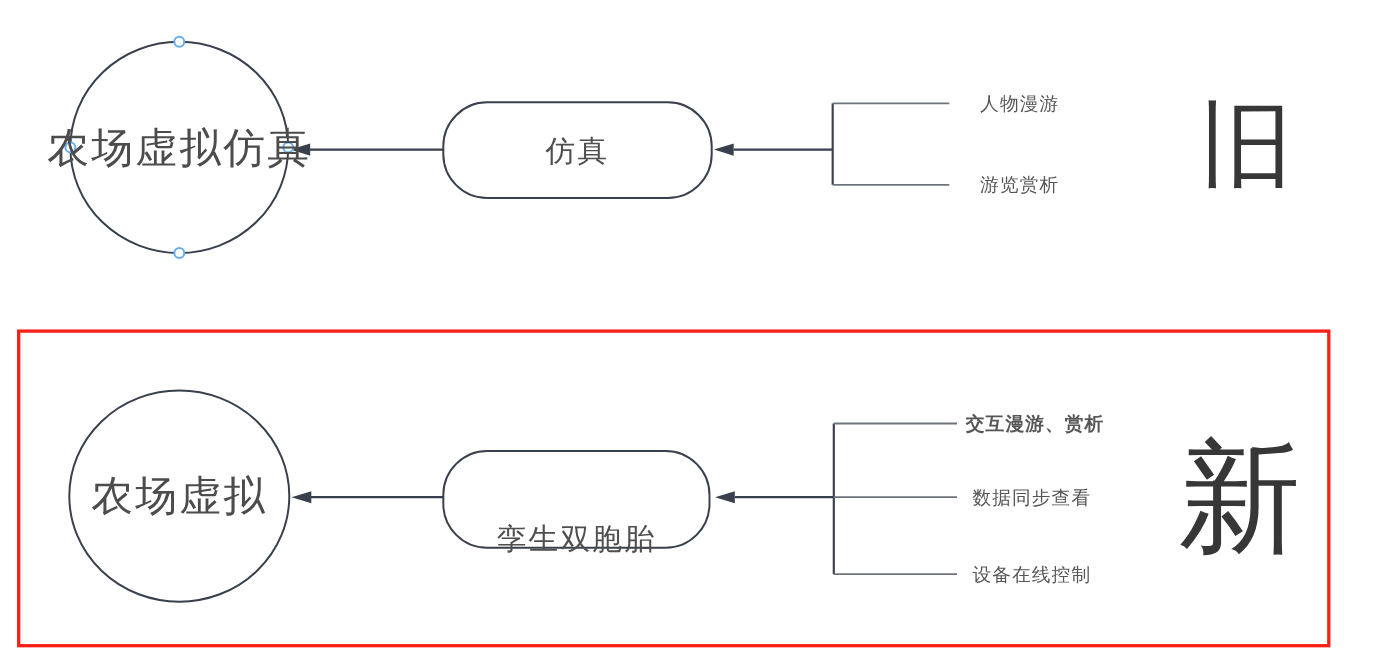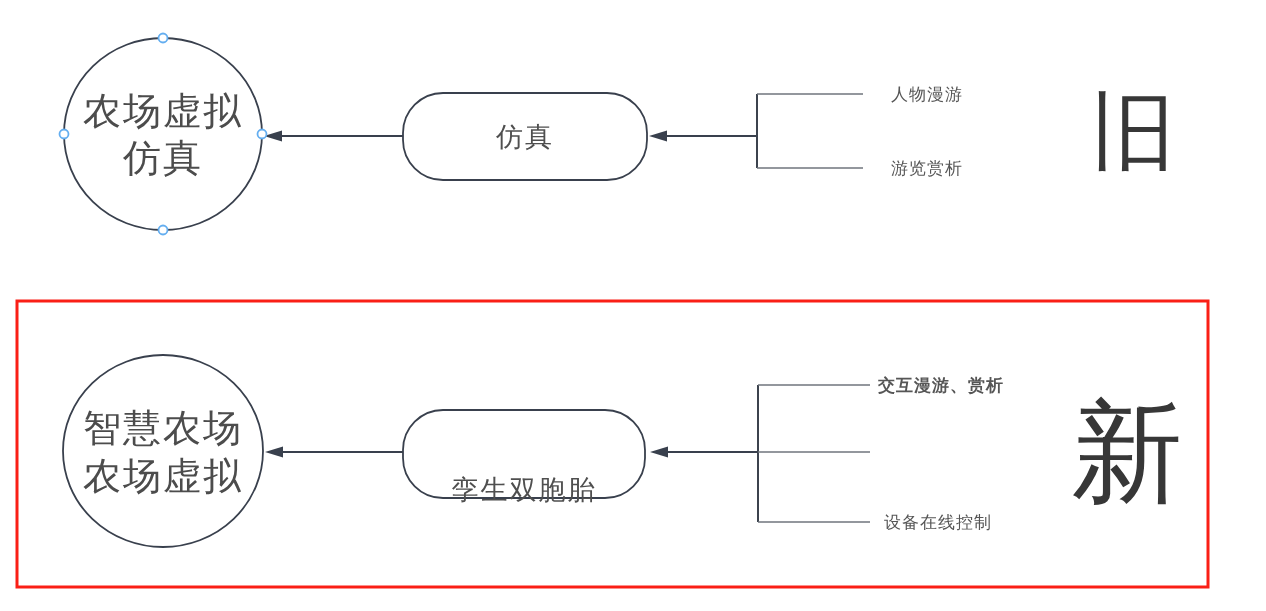--- a/index.html
+++ b/index.html
@@ -15,21 +15,21 @@
   .label {
     position: absolute;
     display: flex;
     align-items: center;
     justify-content: center;
     text-align: center;
     color: #4c4c4c;
     white-space: nowrap;
   }
   .circle-label {
-    flex-direction: column;
+    flex-direction: row;
     font-size: 38px;
     line-height: 47px;
     letter-spacing: 2px;
     color: #4c4c4c;
   }
   .process-label {
     font-size: 27px;
     letter-spacing: 2px;
     color: #4f4f4f;
   }
@@ -97,26 +97,26 @@
 
   <div class="label process-label" style="left:403px; top:93px; width:244px; height:87px;">仿真</div>
 
   <div class="label branch-label" style="left:891px; top:156px; width:200px; height:24px;">游览赏析</div>
 
   <div class="label branch-label" style="left:891px; top:82px; width:200px; height:24px;">人物漫游</div>
 
   <div class="label tag-label tag-old" style="left:1073px; top:72px; width:120px; height:120px;">旧</div>
 
   <div class="label circle-label" style="left:63px; top:404px; width:200px; height:96px; line-height:48px;">
-    <span>智慧农场</span>
     <span>农场虚拟</span>
   </div>
 
   <div class="label process-label" style="left:403px; top:410px; width:242px; height:88px;margin-top:36px;">孪生双胞胎</div>
 
   <div class="label branch-label" style="left:878px; top:373px; width:220px; height:24px;font-weight:bold;">交互漫游、赏析</div>
 
+  <div class="label branch-label" style="left:884px; top:440px; width:220px; height:24px;">数据同步查看</div>
 
   <div class="label branch-label" style="left:884px; top:510px; width:220px; height:24px;font-family:Liberation Serif, serif;">设备在线控制</div>
 
   <div class="label tag-label tag-new" style="left:1057px; top:385px; width:140px; height:136px;">新</div>
 
 </div>
 
 </body></html>

